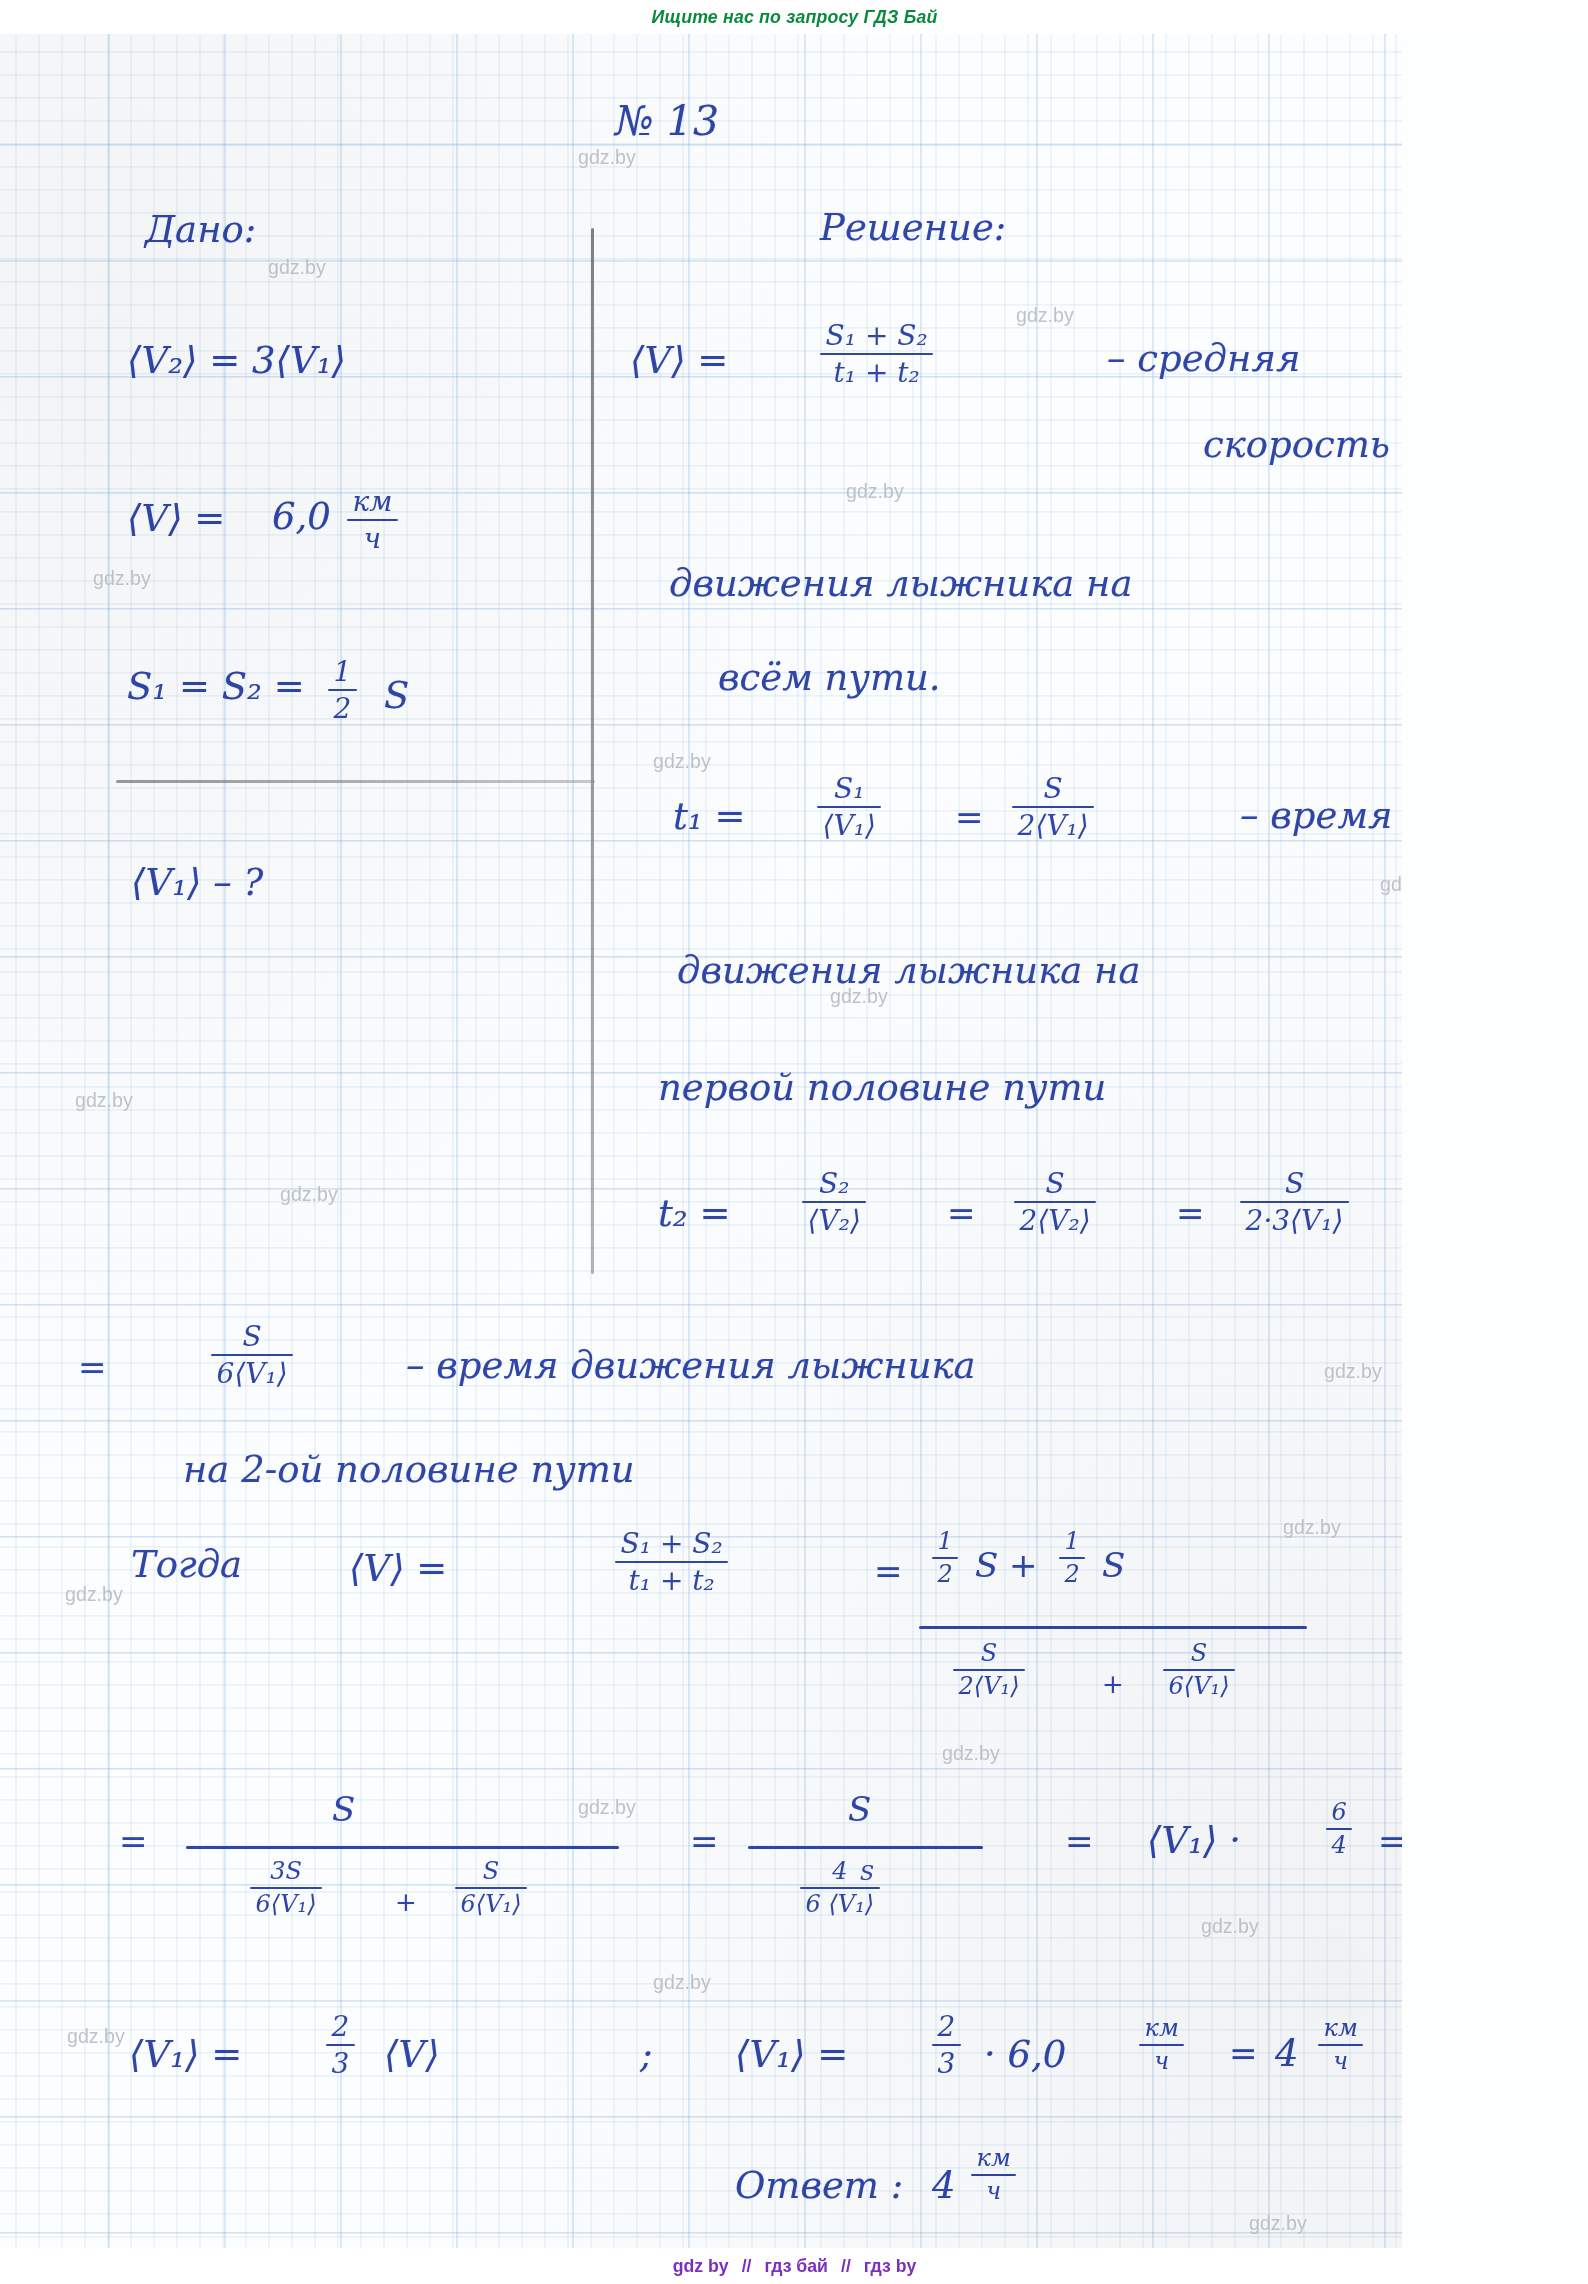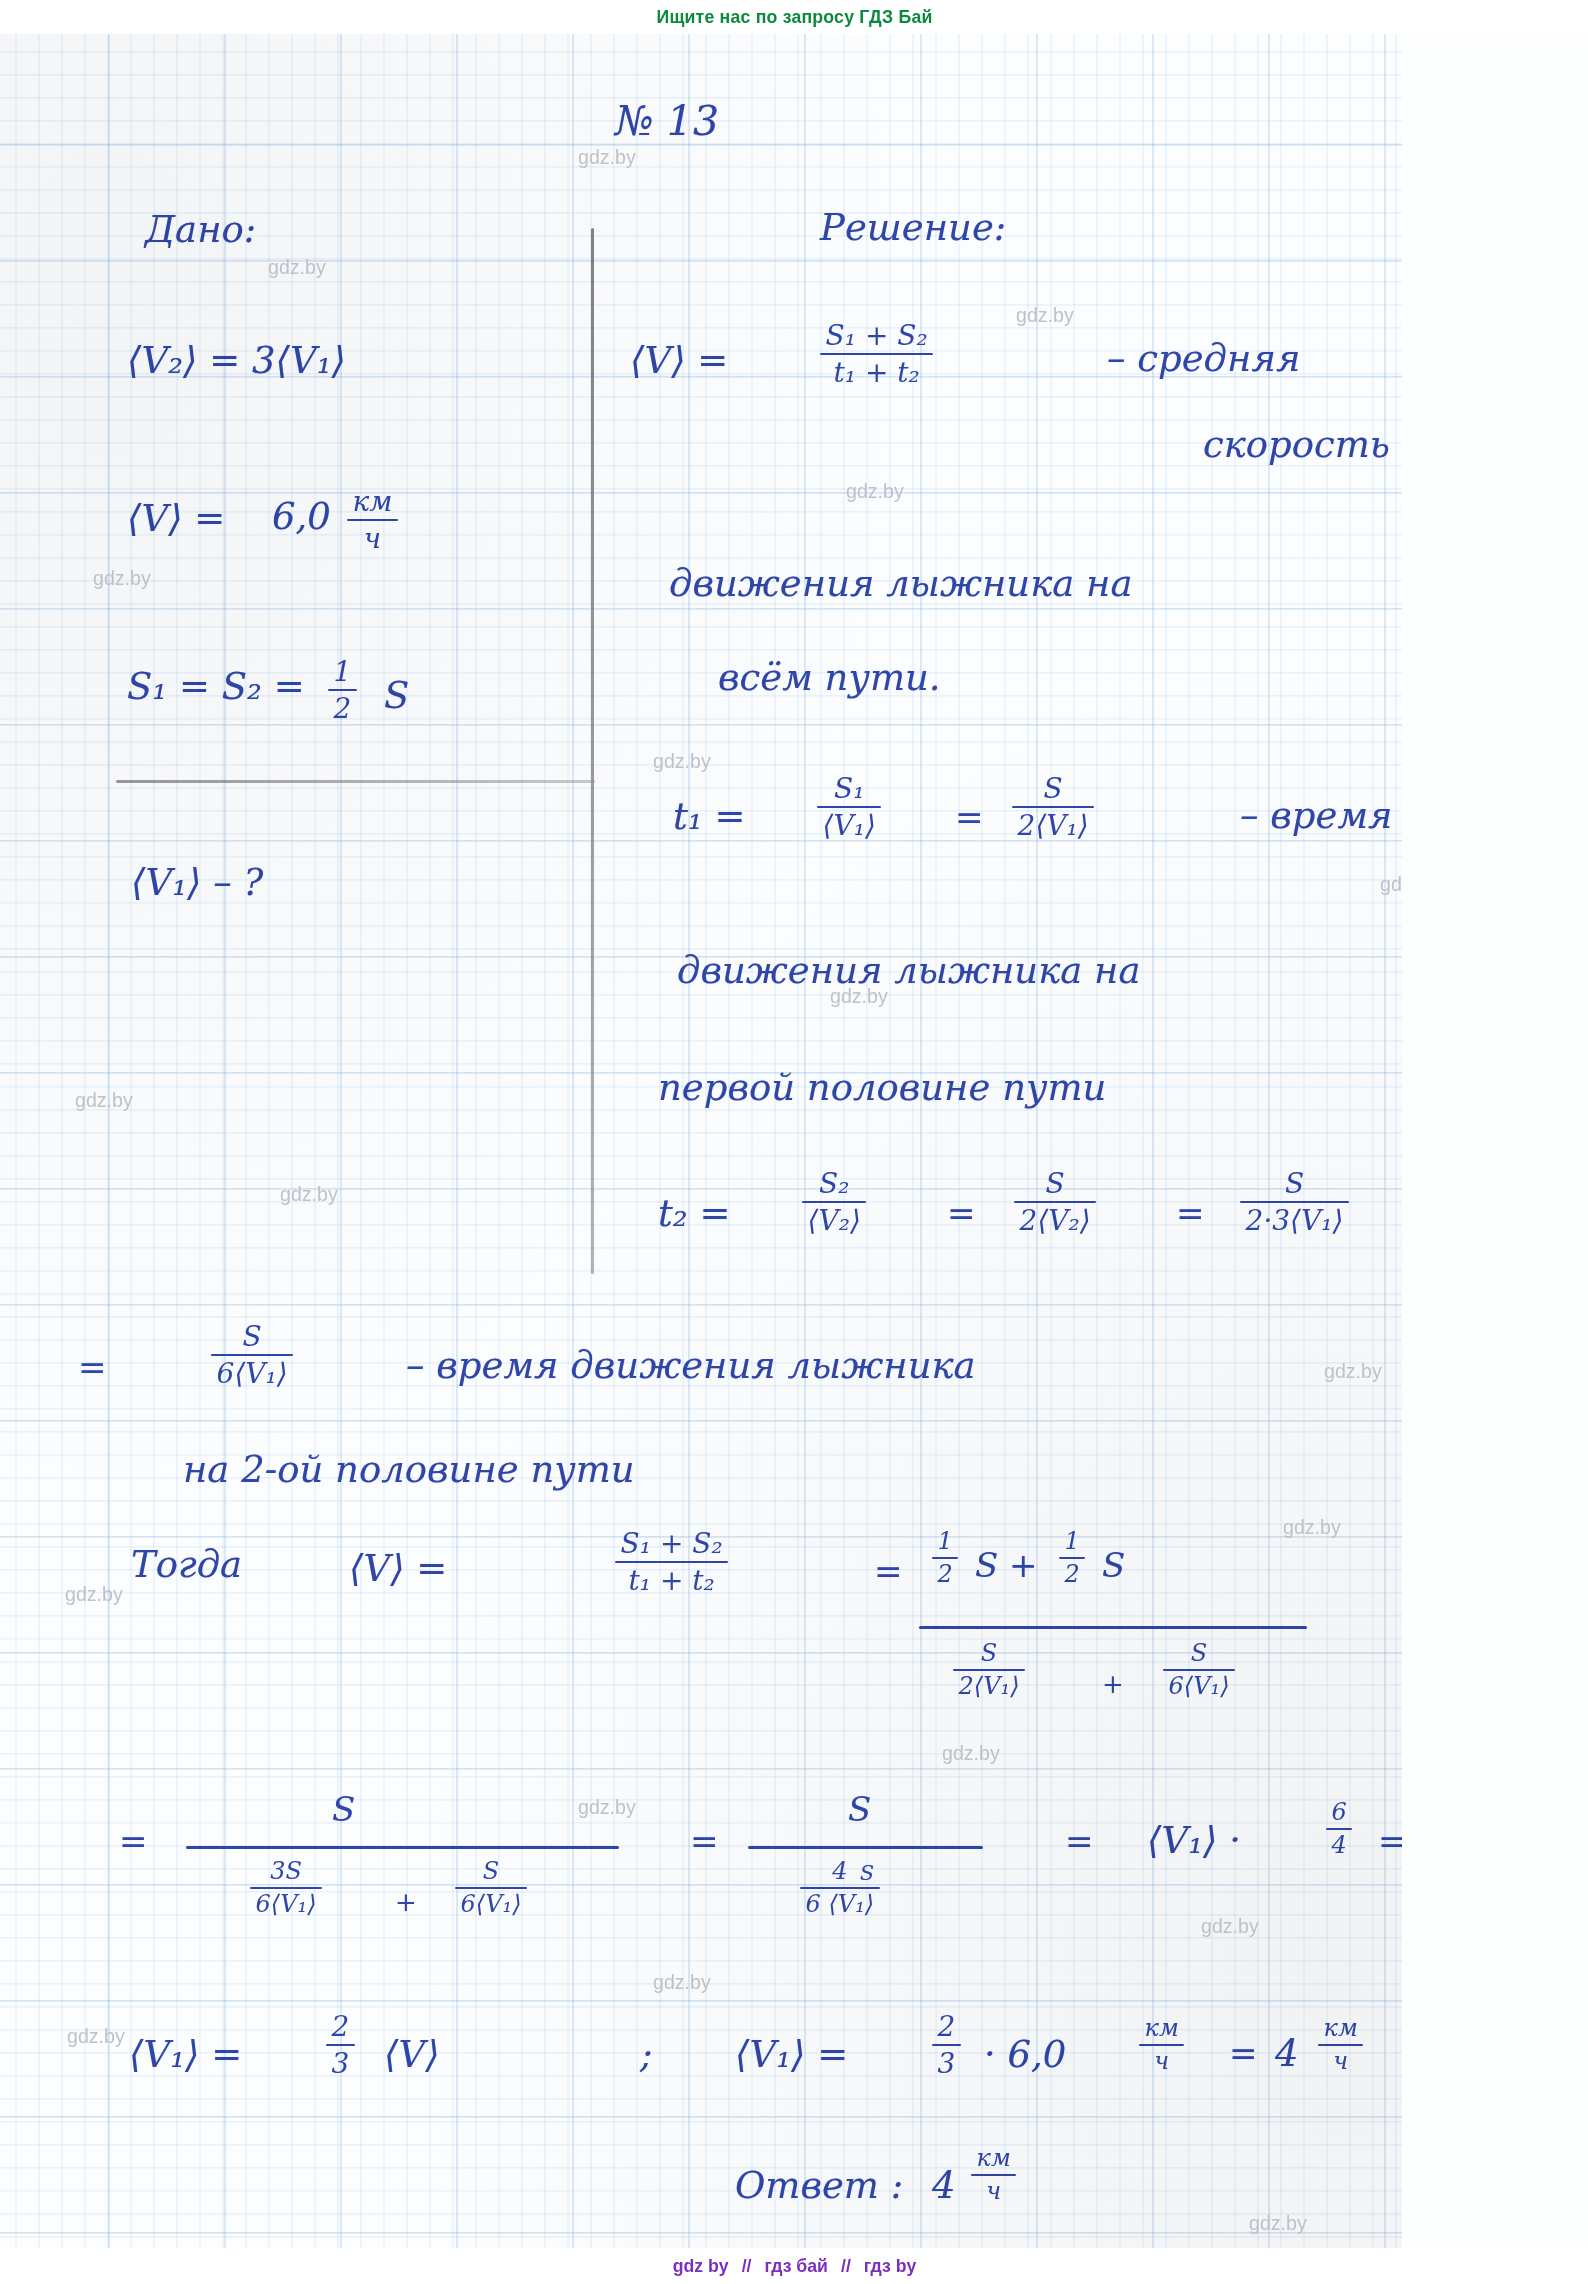--- a/index.html
+++ b/index.html
@@ -21,20 +21,21 @@
   .top-banner {
     position: absolute;
     top: 0; left: 0; width: 1589px; height: 34px;
     display: flex; align-items: center; justify-content: center;
     background: #ffffff;
     color: #0b8a3d;
     font-size: 17.7px;
     font-weight: bold;
     letter-spacing: 0.2px;
     z-index: 40;
+    font-style: italic;
   }
 
   
   .bottom-footer {
     position: absolute;
     bottom: 0; left: 0; width: 1589px; height: 37px;
     display: flex; align-items: center; justify-content: center;
     gap: 13px;
     background: #ffffff;
     color: #7b2fbe;

